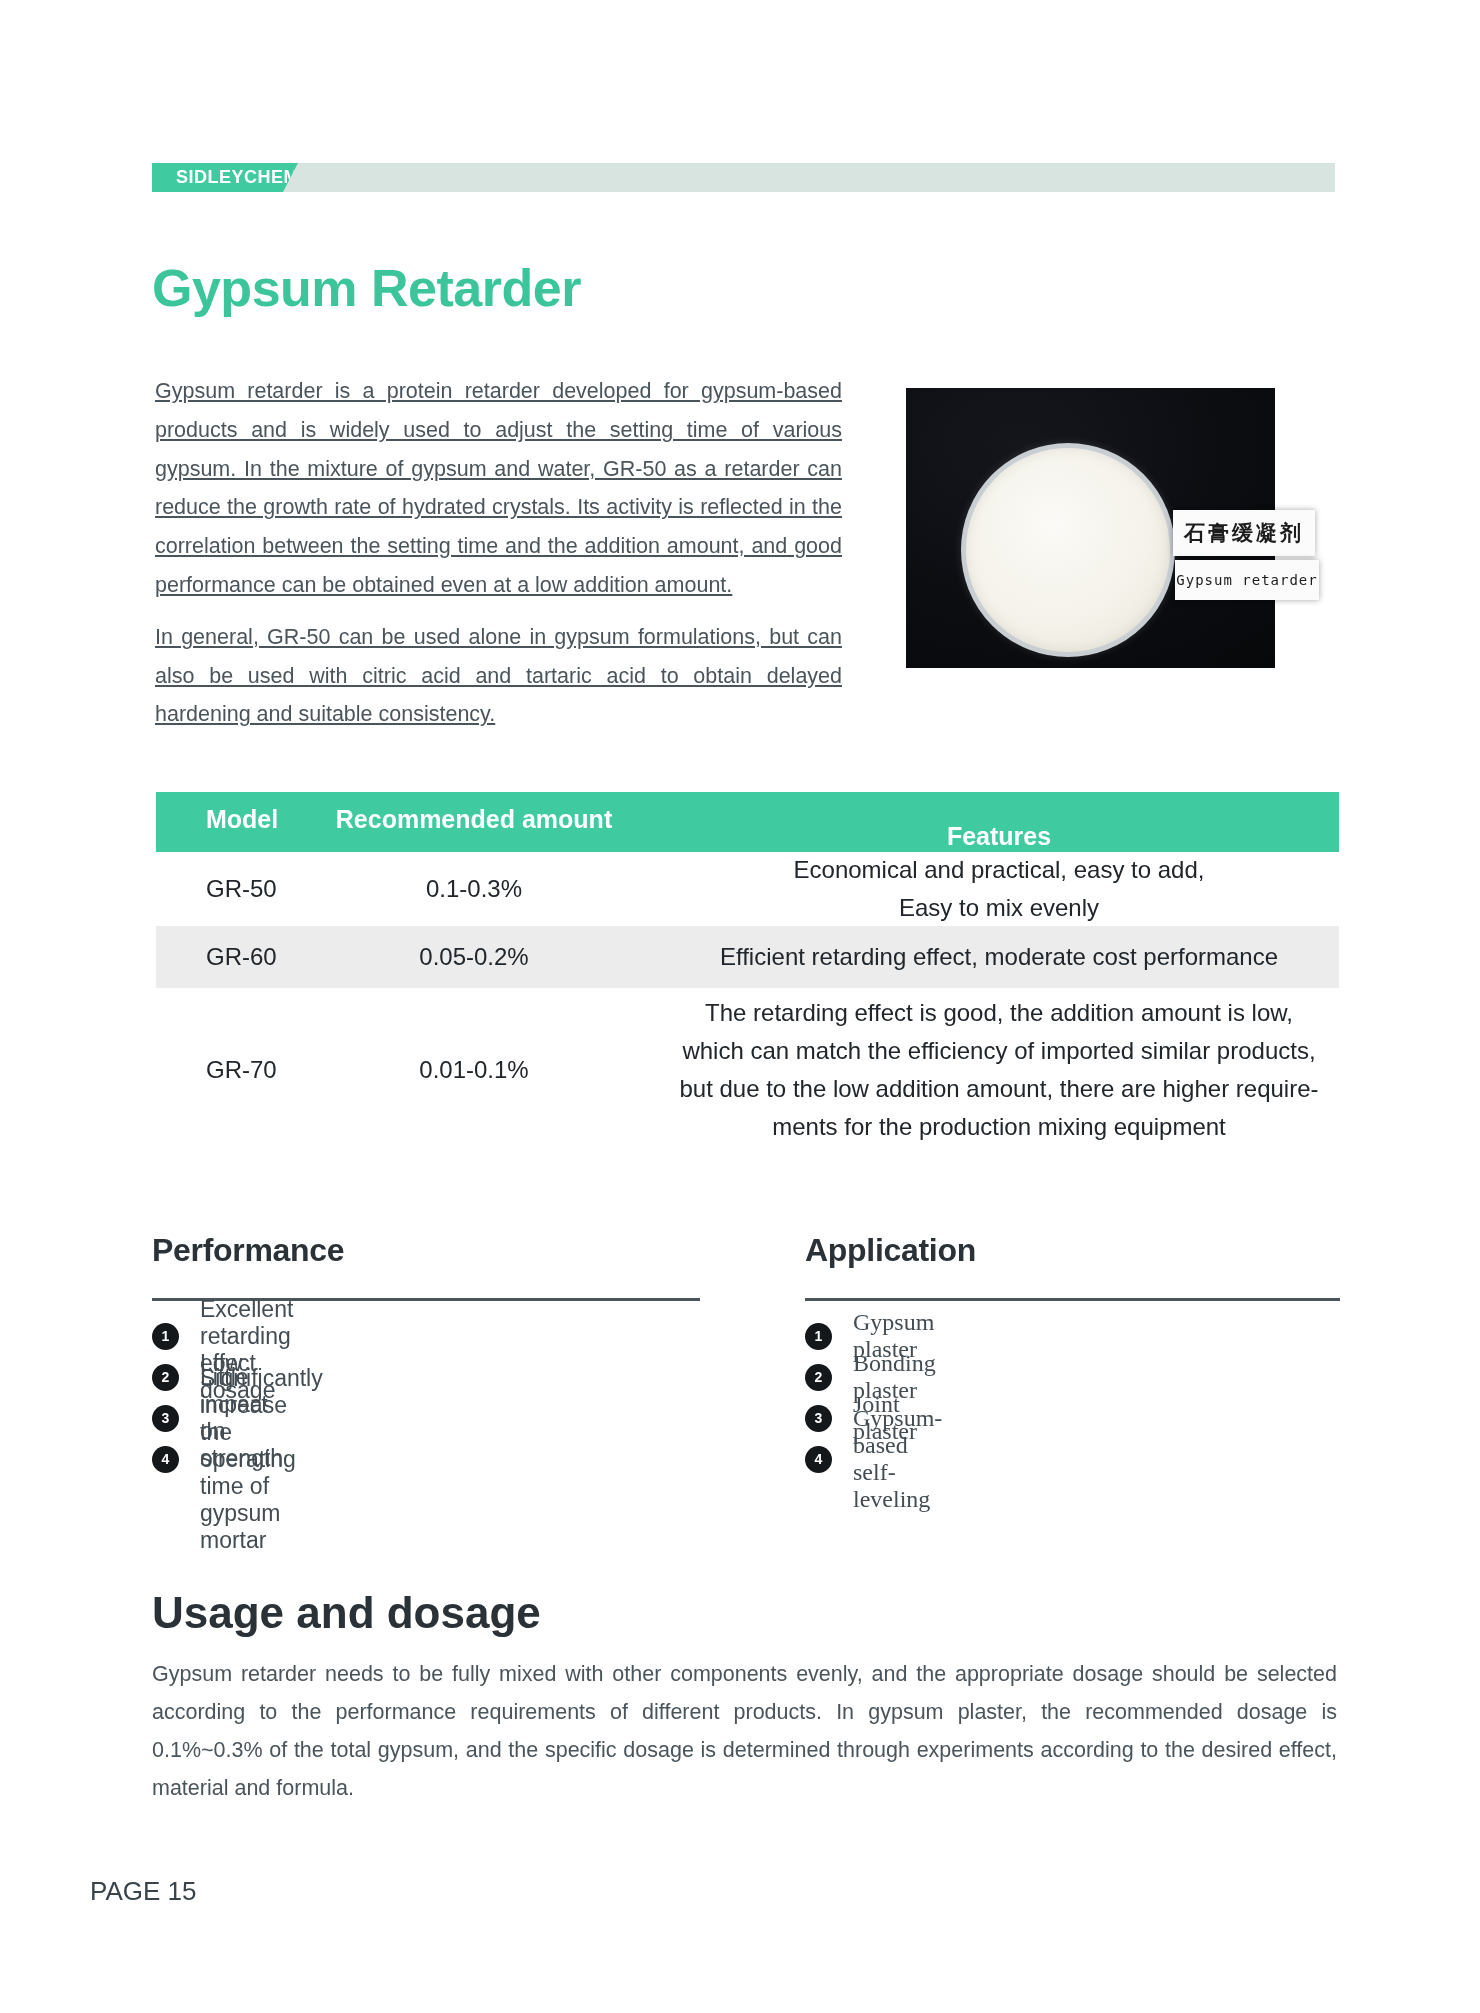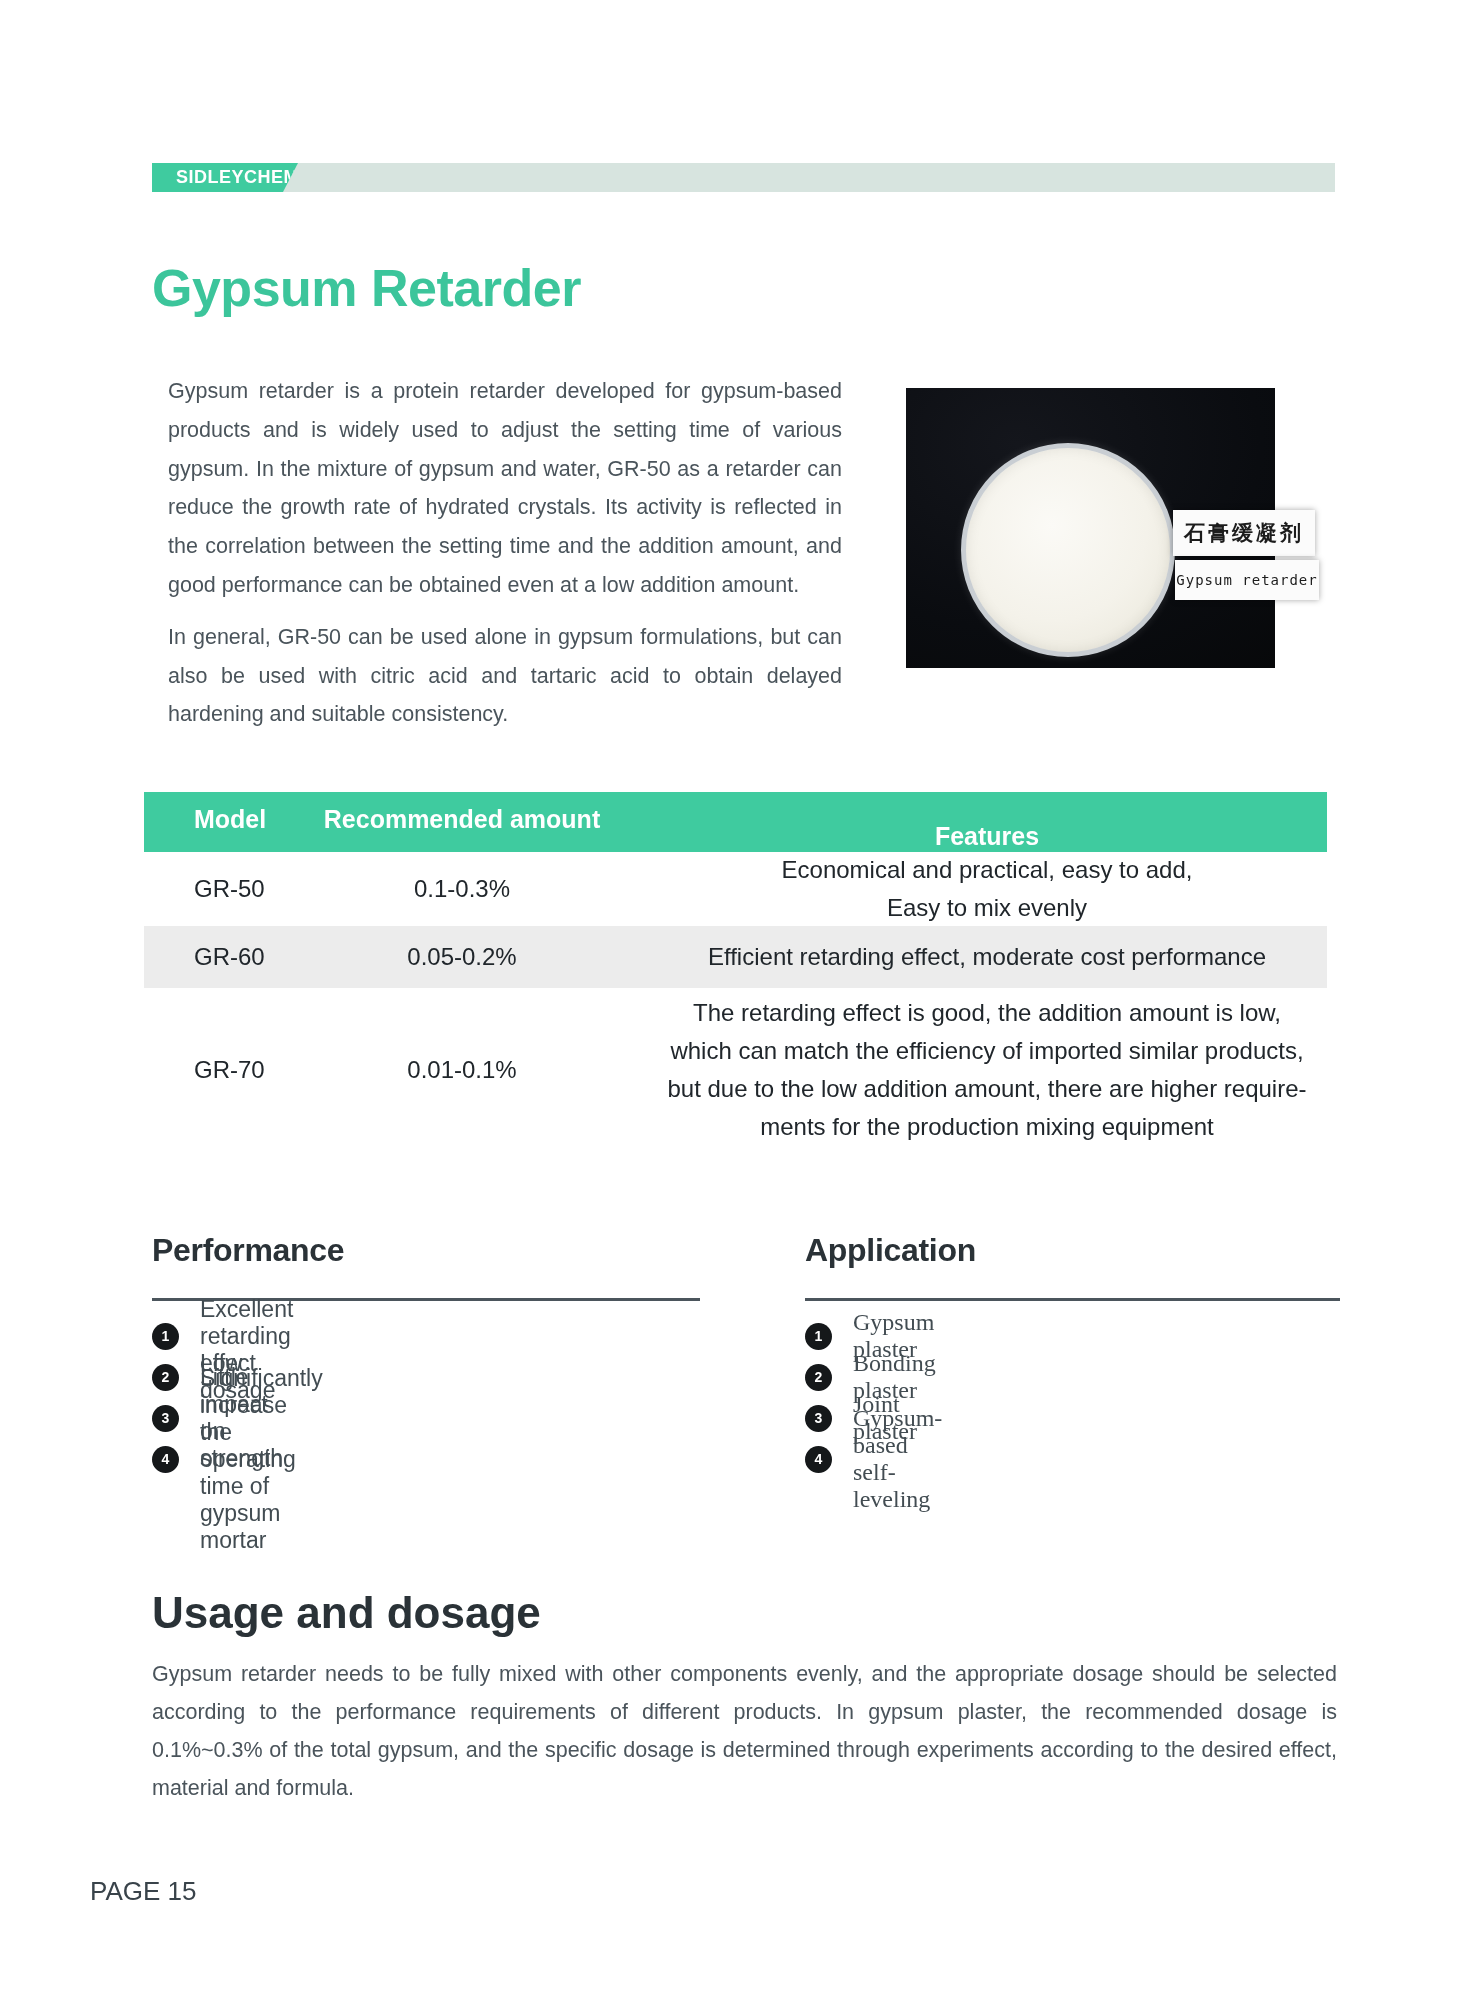--- a/index.html
+++ b/index.html
@@ -19,36 +19,36 @@
   
   .page-title{
     position:absolute;left:152px;top:258px;font-size:52px;font-weight:bold;
     color:#3cc59b;letter-spacing:-.5px;
   }
   
   .intro{
     position:absolute;left:152px;top:372px;width:690px;color:#4a545b;
     font-size:21.5px;line-height:38.8px;text-align:justify;
   }
-  .intro p{margin:0 0 13px 16px;}
+  .intro p{margin:0 0 13px 3px;text-decoration:underline;}
   
   .photo{
     position:absolute;left:906px;top:388px;width:369px;height:280px;
     background:radial-gradient(120% 120% at 30% 20%,#14161c 0%,#0a0c10 55%,#060708 100%);
   }
   .dish{
     position:absolute;left:55px;top:55px;width:204px;height:204px;border-radius:50%;
     background:radial-gradient(circle at 42% 38%,#fbfaf6 0%,#f4f2ea 55%,#e8e5d8 100%);
     border:5px solid #c9ced3;box-shadow:0 0 10px rgba(255,255,255,.12), inset 0 0 14px rgba(0,0,0,.08);
   }
   .photo-label{position:absolute;background:#fbfbfb;color:#1c1c1c;display:flex;align-items:center;justify-content:center;box-shadow:0 0 6px rgba(0,0,0,.35);}
   .photo-label.cn{left:267px;top:122px;width:142px;height:46px;font-size:21px;font-weight:600;letter-spacing:3px;}
   .photo-label.en{left:269px;top:172px;width:144px;height:40px;font-family:"DejaVu Sans Mono",monospace;font-size:14px;letter-spacing:1px;}
   
-  .spec-table{position:absolute;left:144px;top:792px;width:1183px;display:grid;
+  .spec-table{position:absolute;left:156px;top:792px;width:1183px;display:grid;
     grid-template-columns:178px 280px 1fr;grid-template-rows:60px 74px 62px 164px;}
   .cell{display:flex;align-items:center;box-sizing:border-box;font-size:24px;color:#20262b;}
   .cell.model{padding-left:50px;justify-content:flex-start;}
   .cell.amount{justify-content:center;}
   .cell.features{justify-content:center;text-align:center;white-space:pre-line;line-height:38px;padding-left:55px;padding-right:10px;}
   .head{background:#3fcb9f;color:#ffffff;font-weight:bold;font-size:25px;align-items:flex-start;}
   .head.model,.head.amount{padding-top:13px;}
   .head.features{padding-top:25px;}
   .row-alt{background:#ececec;}
   

